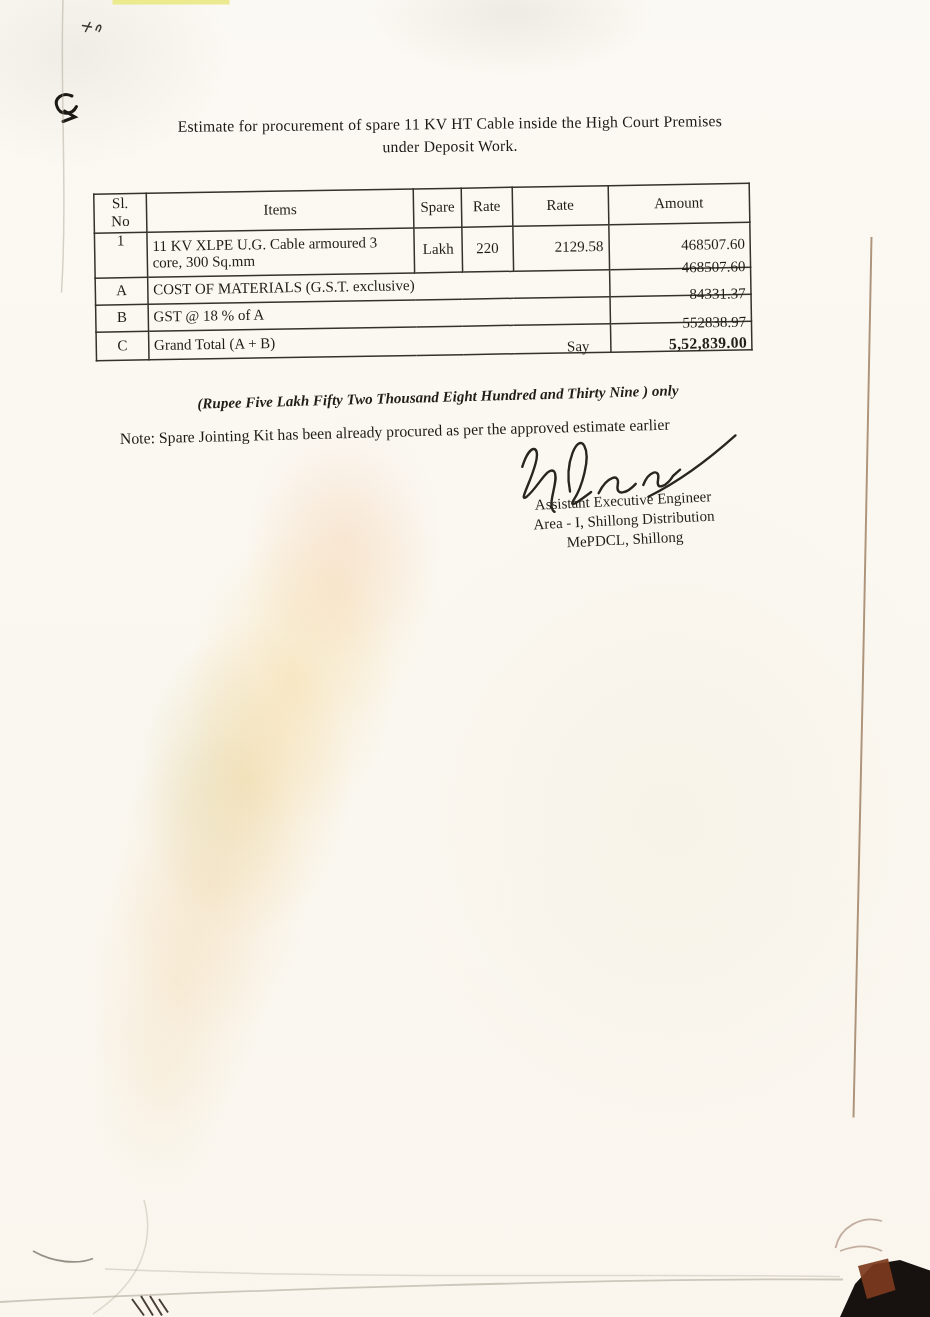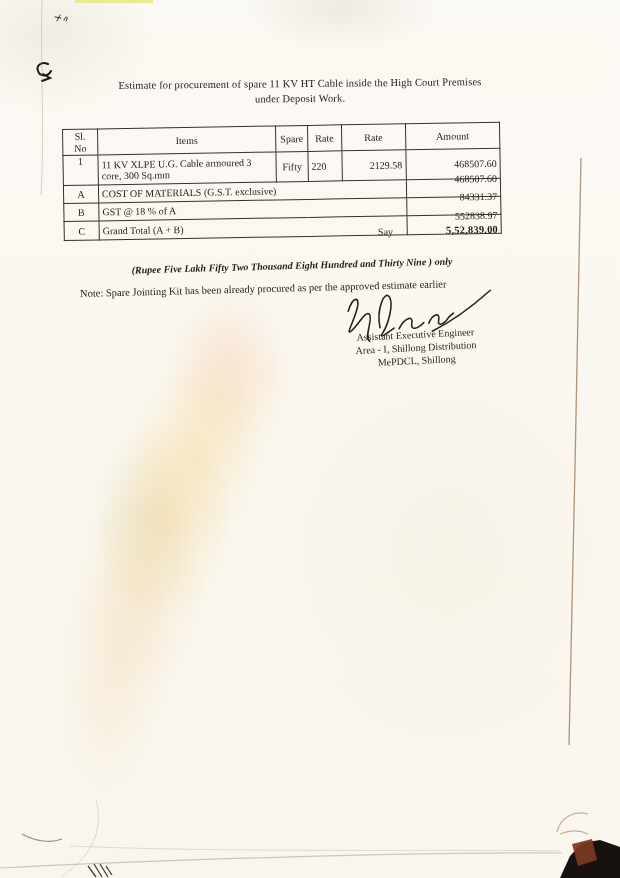--- a/index.html
+++ b/index.html
@@ -45,21 +45,21 @@
     font-size:10px;color:#201c17;
   }
   .est-table td,.est-table th{
     border:1.2px solid #35312b;
     padding:0 3px;vertical-align:middle;font-weight:400;
   }
   .est-table th{text-align:center;}
   .col-sl{width:30px;text-align:center;margin-left:37px;}
   .col-items{width:188px;}
   .col-unit{width:25px;text-align:center;}
-  .col-qnty{width:28px;text-align:left;}
+  .col-qnty{width:28px;text-align:center;}
   .col-rate{width:60px;text-align:right;padding-right:4px;}
   .col-amt{width:93px;text-align:right;padding-right:4px;}
   .hdr-2line span{display:block;line-height:1.15;}
   .row-head{height:26px;}
   .row-item{height:30px;}
   .row-sum{height:18px;}
   .row-sum td{vertical-align:middle;}
   .vbottom{vertical-align:bottom;padding-bottom:1px;}
   .amt-straddle{display:block;transform:translateY(-9px);}
   .say-line{
@@ -110,21 +110,21 @@
       </th>
       <th class="col-items">Items</th>
       <th class="col-unit">Spare</th>
       <th class="col-qnty">Rate</th>
       <th class="col-rate" style="text-align:center;">Rate</th>
       <th class="col-amt" style="text-align:center;">Amount</th>
     </tr>
     <tr class="row-item">
       <td class="col-sl" style="vertical-align:top;">1</td>
       <td class="col-items">11 KV XLPE U.G. Cable armoured 3 core, 300 Sq.mm</td>
-      <td class="col-unit vbottom">Fifty</td>
+      <td class="col-unit vbottom">Lakh</td>
       <td class="col-qnty vbottom">220</td>
       <td class="col-rate vbottom">2129.58</td>
       <td class="col-amt">468507.60</td>
     </tr>
     <tr class="row-sum">
       <td class="col-sl">A</td>
       <td colspan="4">COST OF MATERIALS (G.S.T. exclusive)</td>
       <td class="col-amt">
             <span class="amt-straddle">468507.60</span>
           </td>

